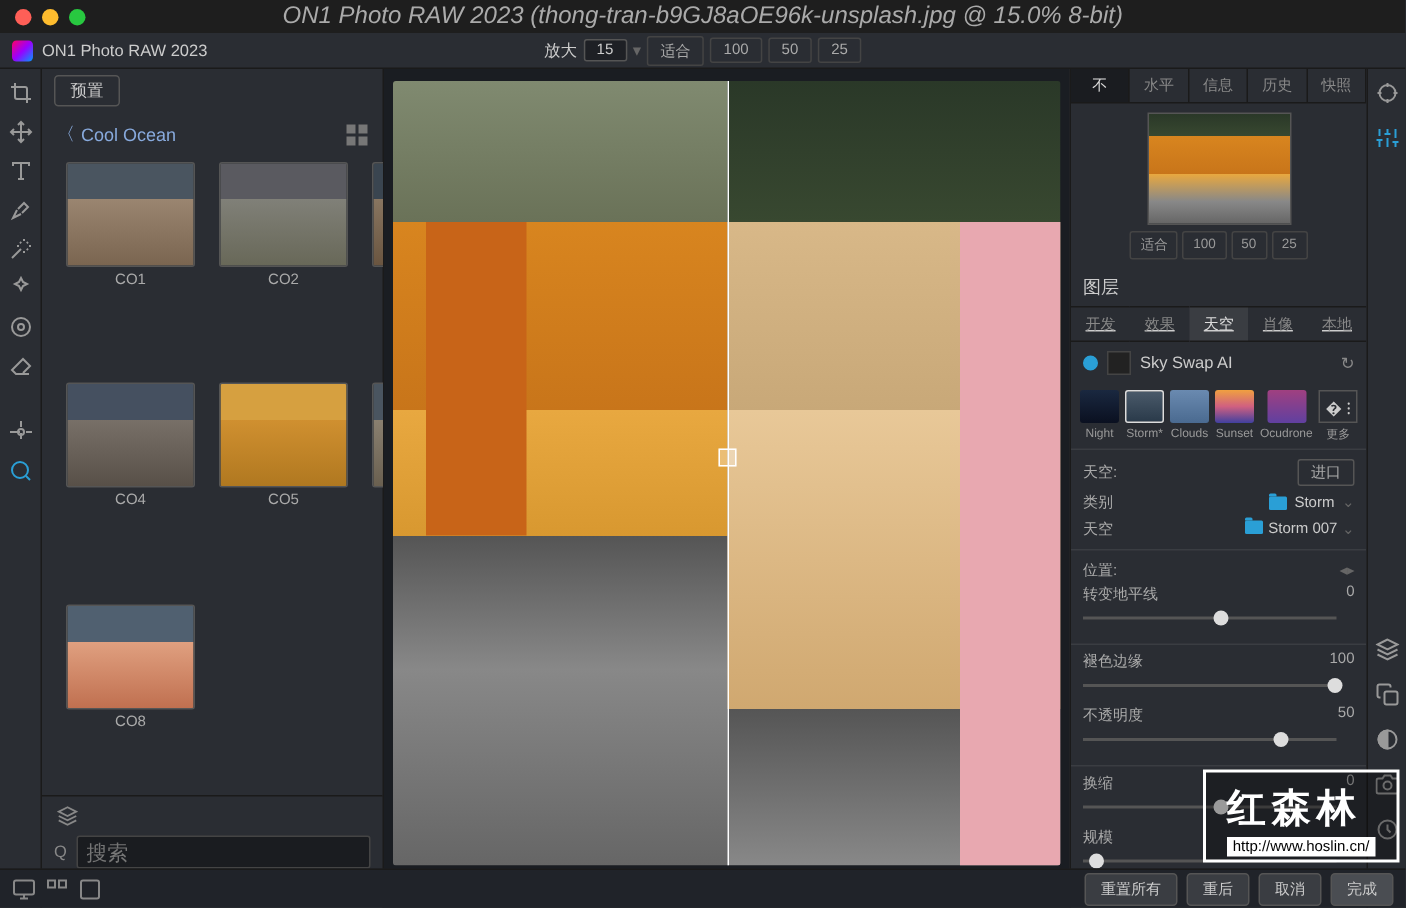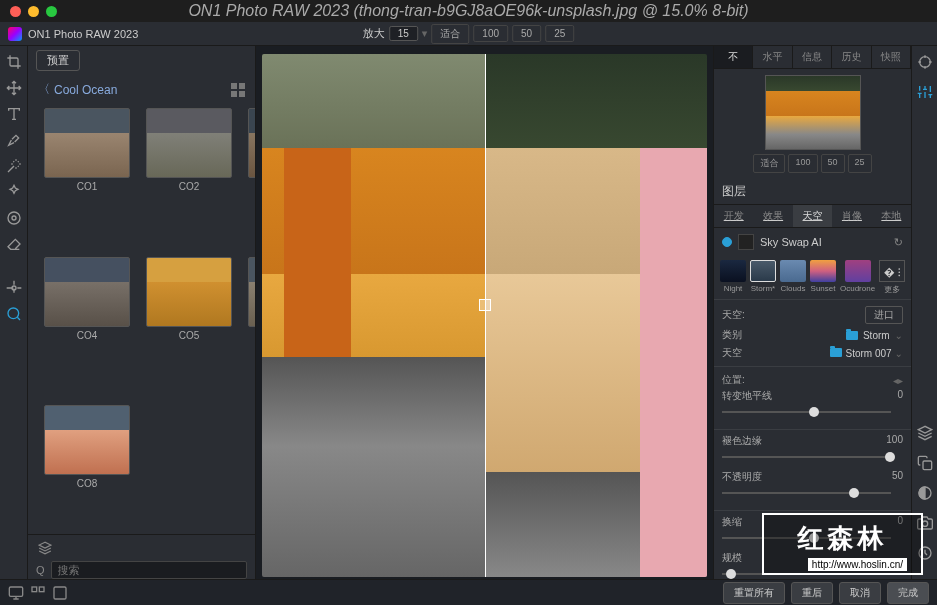--- a/index.html
+++ b/index.html
@@ -34,21 +34,21 @@
 .th-co2 { background:linear-gradient(180deg,#5a5a60 35%,#808078 35%,#686858); }
 .th-co3 { background:linear-gradient(180deg,#3a4550 35%,#887560 35%,#6a5540); }
 .th-co4 { background:linear-gradient(180deg,#455060 35%,#787068 35%,#585048); }
 .th-co5 { background:linear-gradient(180deg,#d6a040 35%,#d09030 35%,#b07820); }
 .th-co6 { background:linear-gradient(180deg,#4a5560 35%,#8a8070 35%,#6a6050); }
 .th-co7 { background:linear-gradient(180deg,#b0c0d0 35%,#b090a0 35%,#906070); }
 .th-co8 { background:linear-gradient(180deg,#506070 35%,#e0a080 35%,#c07050); }
 .preset-item span { font-size:10px; color:#aaa; }
 .preset-foot { border-top:1px solid #1a1a1a; padding:6px 8px; display:flex; flex-direction:column; gap:6px; }
 .search-row { display:flex; align-items:center; gap:6px; }
-.search-input { flex:1; background:#1a1c20; border:1px solid #444; border-radius:2px; padding:2px 6px; color:#ccc; font-size:11px; }
+.search-input { flex:1; background:#1a1c20; border:1px solid #444; border-radius:2px; padding:2px 6px; color:#ccc; font-size:14px; }
 .heart-row { display:flex; gap:10px; }
 .canvas { flex:1; background:#1a1d22; position:relative; display:flex; flex-direction:column; }
 .canvas-img { flex:1; margin:8px 6px 0; position:relative; overflow:hidden; border-radius:2px; }
 .half { position:absolute; top:0; bottom:0; }
 .half.left { left:0; width:50%; background:linear-gradient(180deg,#808a70 0%,#6a7258 18%,#d8851f 18%,#c8751a 42%,#e8a840 42%,#d89830 58%,#555 58%,#888 75%,#666 100%); }
 .half.right { left:50%; width:50%; background:linear-gradient(180deg,#2a3828 0%,#384830 18%,#d8b888 18%,#c8a878 42%,#e8c898 42%,#d0a870 80%,#555 80%,#888 100%); }
 .half.right::before { content:""; position:absolute; right:0; top:18%; bottom:0; width:30%; background:#e8a8b0; }
 .building-l { position:absolute; left:10%; top:18%; width:30%; height:40%; background:#c86418; }
 .splitter { position:absolute; left:50%; top:0; bottom:0; width:1px; background:#fff; cursor:ew-resize; }
 .split-handle { position:absolute; left:50%; top:48%; transform:translate(-50%,-50%); width:12px; height:12px; border:1px solid #fff; background:rgba(255,255,255,0.3); }
@@ -88,23 +88,23 @@
 .slider-thumb { position:absolute; top:2px; width:10px; height:10px; border-radius:50%; background:#ddd; cursor:pointer; }
 .slider-label { display:flex; justify-content:space-between; font-size:10px; color:#aaa; }
 .right-rail { position:absolute; right:0; top:0; bottom:0; width:26px; background:#2a2d33; border-left:1px solid #1a1a1a; display:flex; flex-direction:column; align-items:center; gap:14px; padding-top:8px; }
 .right-rail svg { width:16px; height:16px; color:#999; cursor:pointer; }
 .right-panel-inner { margin-right:26px; display:flex; flex-direction:column; height:100%; overflow:hidden; }
 .bottom-actions { position:absolute; left:0; right:0; bottom:0; height:26px; background:#202329; border-top:1px solid #1a1a1a; display:flex; align-items:center; padding:0 8px; gap:6px; }
 .bottom-actions .spacer { flex:1; }
 .action-btn { padding:3px 10px; background:#3a3d42; border:1px solid #555; border-radius:3px; font-size:10px; color:#ccc; cursor:pointer; }
 .action-btn.primary { background:#4a4d52; }
 .bottom-icon { width:16px; height:16px; color:#888; }
-.watermark { position:absolute; right:14px; bottom:30px; border:2px solid #fff; padding:6px 14px 2px; background:rgba(0,0,0,0.3); text-align:center; }
+.watermark { position:absolute; right:4px; bottom:30px; border:2px solid #fff; padding:6px 14px 2px; background:rgba(0,0,0,0.3); text-align:left; }
 .watermark .cn { font-size:26px; color:#fff; font-weight:bold; letter-spacing:4px; }
-.watermark .url { font-size:10px; color:#fff; background:#fff; color:#000; padding:1px 4px; display:inline-block; margin-top:2px;margin-left:30px; }
+.watermark .url { font-size:10px; color:#fff; background:#fff; color:#000; padding:1px 4px; display:inline-block; margin-top:2px; }
 .folder-icon { display:inline-block; width:12px; height:9px; background:#2a9fd6; border-radius:1px; position:relative; }
 .folder-icon::before { content:""; position:absolute; top:-2px; left:0; width:5px; height:2px; background:#2a9fd6; border-radius:1px 1px 0 0; }
 </style>
 </head>
 <body>
 
 <div class="titlebar">
   <div class="traffic">
     <div class="dot red"></div>
     <div class="dot yellow"></div>

